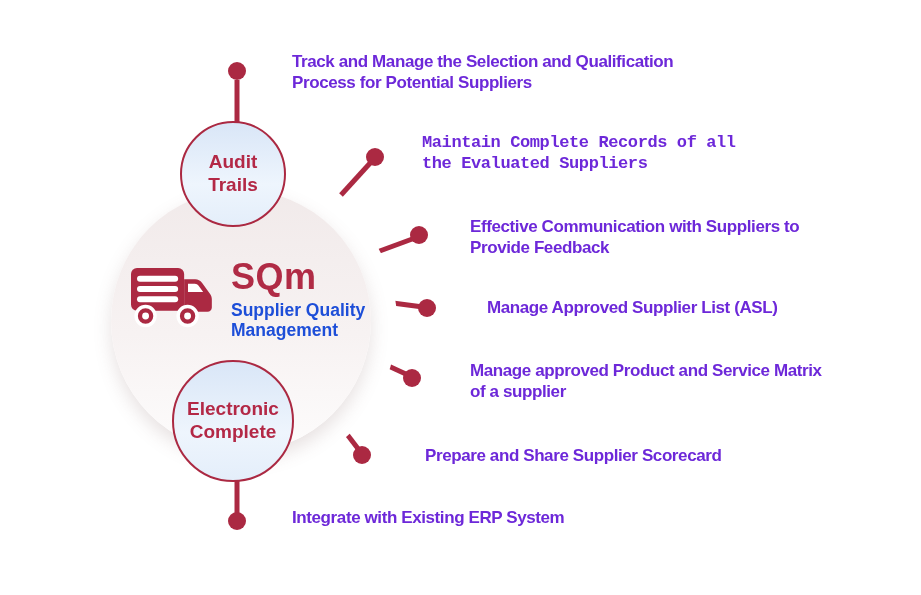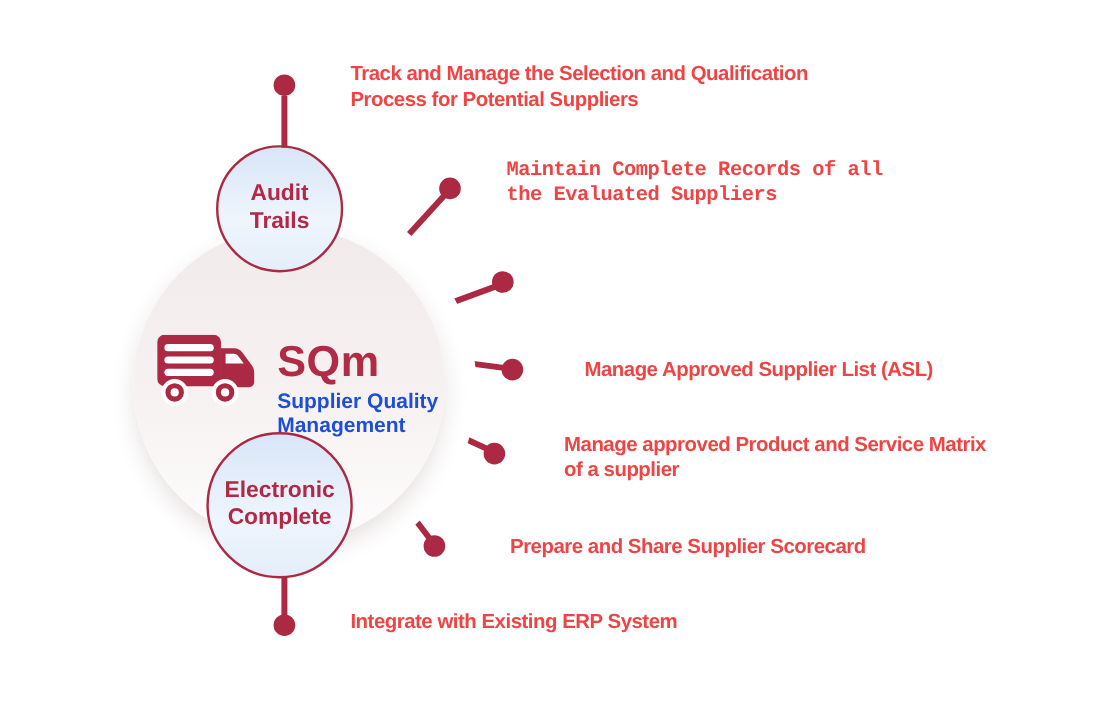--- a/index.html
+++ b/index.html
@@ -23,41 +23,41 @@
     position:absolute;left:26px;top:24px;width:260px;height:262px;border-radius:50%;
     background:linear-gradient(180deg,#f1eaea 0%,#f7f2f2 55%,#fdfcfc 100%);
     box-shadow:0 8px 18px rgba(120,90,90,0.18);
   }
   .center-content{
     position:absolute;left:46px;top:92px;width:230px;
     display:flex;align-items:center;gap:16px;
   }
   .truck-wrap{flex:0 0 auto;width:84px;}
   .center-text{display:flex;flex-direction:column;}
-  .center-title{font-size:36px;font-weight:bold;color:#B02B45;line-height:1.05;letter-spacing:0.5px;margin-top:24px;}
+  .center-title{font-size:36px;font-weight:bold;color:#B02B45;line-height:1.05;letter-spacing:0.5px;}
   .center-subtitle{font-size:17.5px;font-weight:bold;color:#1d4ed8;line-height:1.18;width:150px;margin-top:4px;}
 
   
   .satellite{
     position:absolute;border-radius:50%;
     background:linear-gradient(180deg,#d9e6f7 0%,#eef5fd 60%,#e4eefa 100%);
     border:2px solid #AB2942;
     display:flex;align-items:center;justify-content:center;text-align:center;
     color:#B32846;font-weight:bold;font-size:19px;line-height:1.2;
   }
   .sat-audit{left:180px;top:121px;width:102px;height:102px;}
   .sat-esign{left:172px;top:360px;width:118px;height:118px;}
   .sat-label{display:block;padding:0 20px;}
 
   
   .feature{
     position:absolute;background:#ffffff;border-radius:22px;
     display:flex;align-items:center;
     padding:0 10px 0 22px;box-sizing:border-box;
-    color:#ef4444;font-weight:bold;font-size:17px;letter-spacing:-0.4px;line-height:1.25;
+    color:#6d28d9;font-weight:bold;font-size:17px;letter-spacing:-0.4px;line-height:1.25;
   }
   .feature::before{
     content:"";position:absolute;z-index:-1;top:-3px;left:-5px;right:-13px;bottom:-9px;
     background:#A82940;border-radius:26px;
   }
   .f1{left:270px;top:40px;width:430px;height:64px;}
   .f2{left:400px;top:120px;width:363px;height:66px;font-family:Liberation Mono, monospace;}
   .f3{left:448px;top:204px;width:366px;height:66px;}
   .f4{left:465px;top:285px;width:368px;height:46px;}
   .f5{left:448px;top:349px;width:392px;height:64px;}
@@ -120,20 +120,23 @@
   <div class="satellite sat-esign">
     <span class="sat-label">Electronic Complete</span>
   </div>
 
   <div class="feature f1">
     <span>Track and Manage the Selection and Qualification Process for Potential Suppliers</span>
   </div>
   <div class="feature f2">
     <span>Maintain Complete Records of all the Evaluated Suppliers</span>
   </div>
+  <div class="feature f3">
+    <span>Effective Communication with Suppliers to Provide Feedback</span>
+  </div>
   <div class="feature f5">
     <span>Manage approved Product and Service Matrix of a supplier</span>
   </div>
   <div class="feature f4">
     <span>Manage Approved Supplier List (ASL)</span>
   </div>
   <div class="feature f6">
     <span>Prepare and Share Supplier Scorecard</span>
   </div>
   <div class="feature f7">

